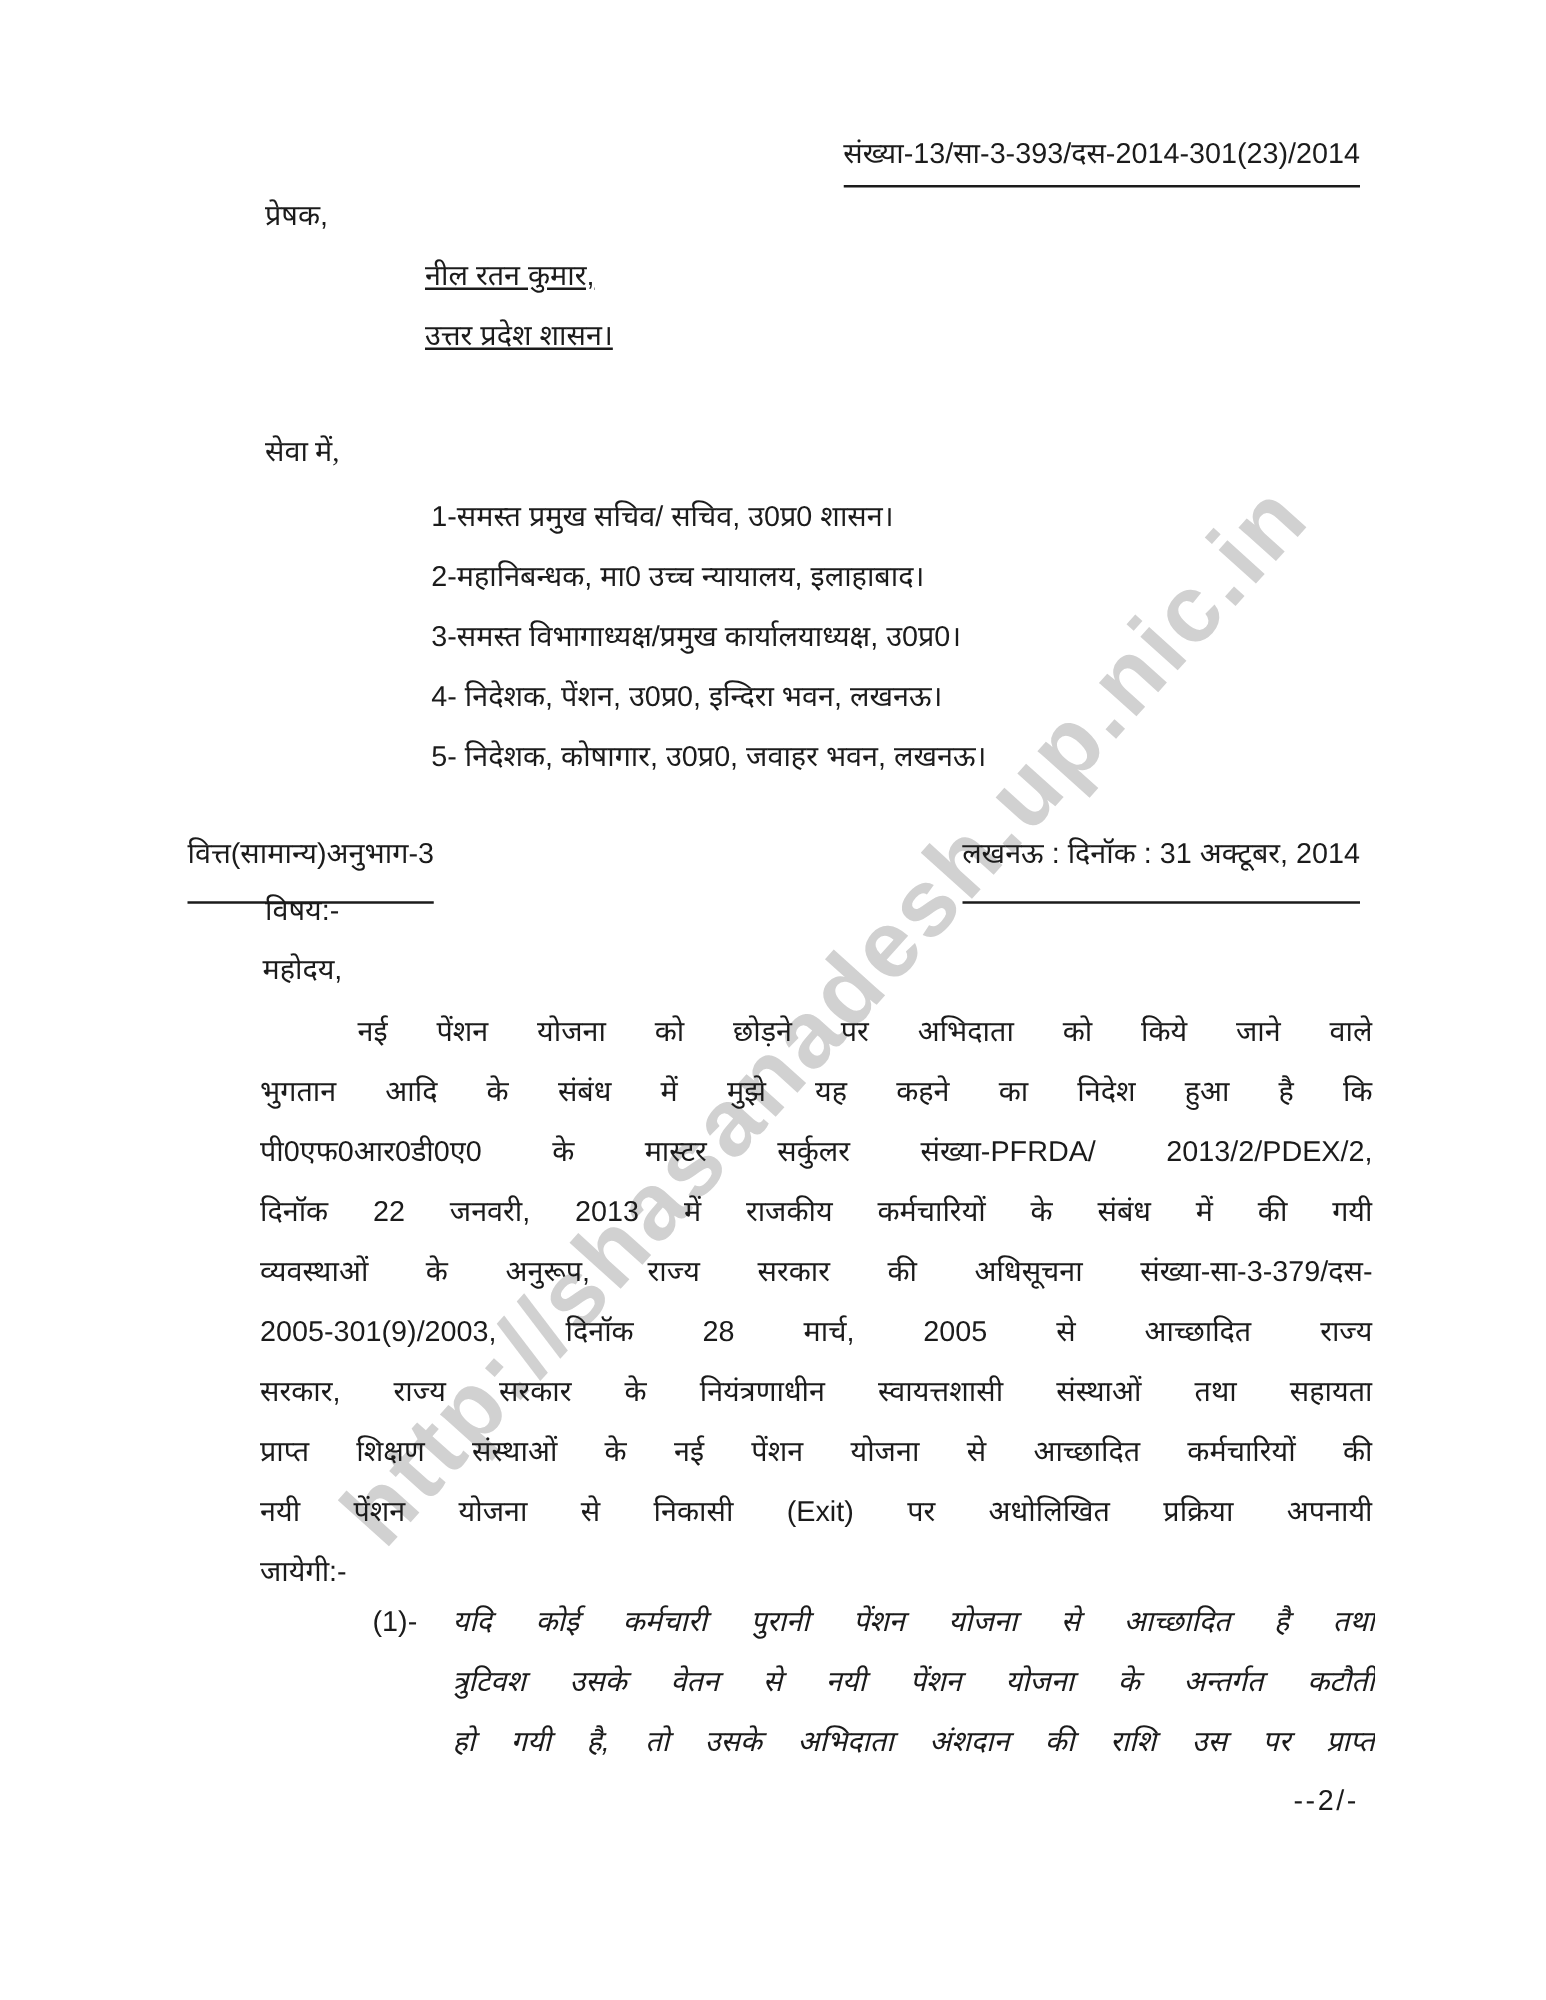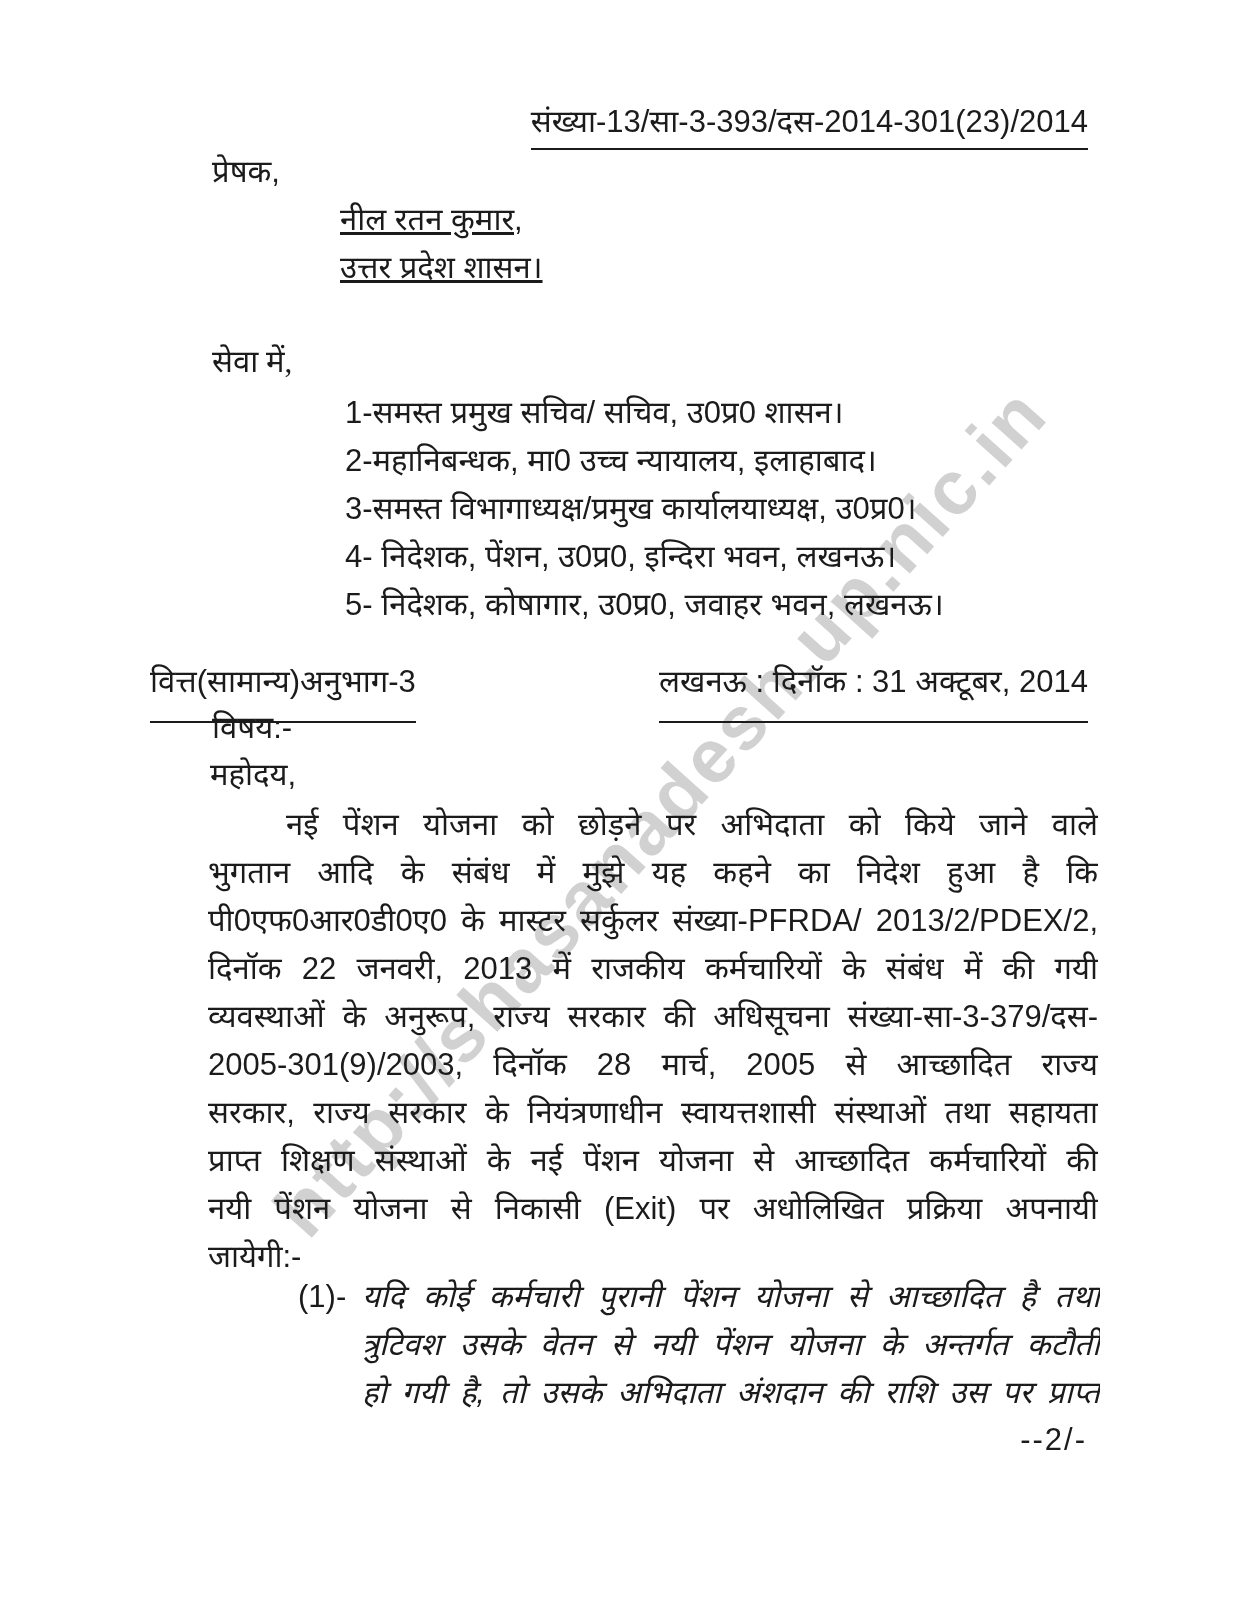--- a/index.html
+++ b/index.html
@@ -6,21 +6,21 @@
   .page {
     position: relative;
     width: 1237px;
     height: 1600px;
     margin: 0 auto;
     background: #ffffff;
     font-family: "Liberation Sans", "DejaVu Sans", sans-serif;
     color: #1b1b1b;
     overflow: hidden;
   }
-  .txt { font-size: 31px; line-height: 48px; }
+  .txt { font-size: 23px; line-height: 48px; }
 
   
   .watermark {
     position: absolute;
     left: 38px;
     top: 768px;
     width: 1244px;
     text-align: center;
     transform: rotate(-48deg);
     transform-origin: center center;

